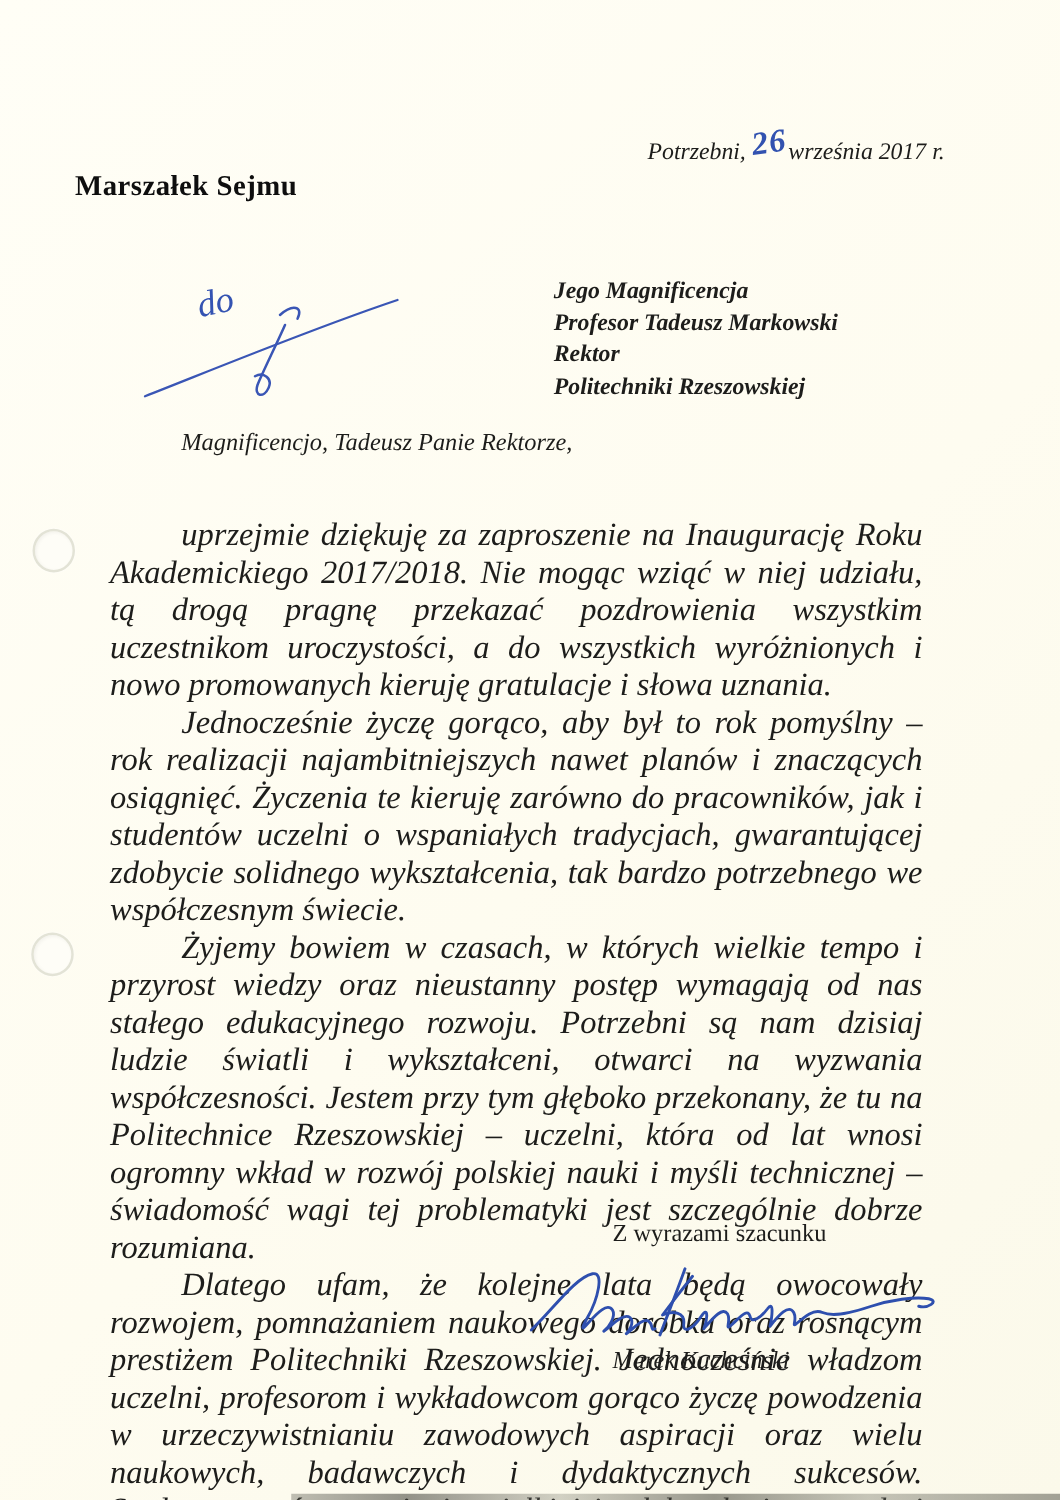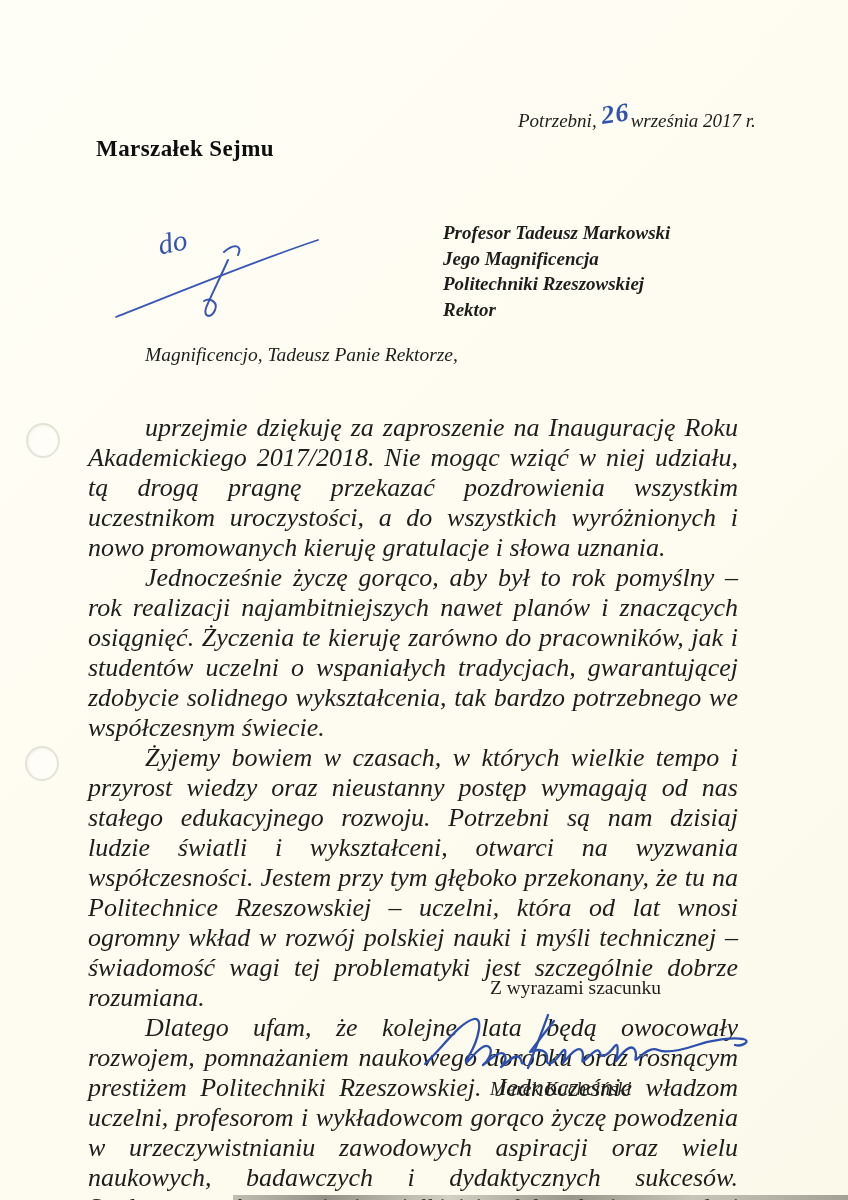--- a/index.html
+++ b/index.html
@@ -23,21 +23,21 @@
     color: #3252b0;
     font-size: 26px; font-weight: 600; font-style: italic;
     letter-spacing: 1px;
     transform: rotate(-8deg) translateY(-5px);
     margin: 0 1px 0 5px;
   }
 
   
   .letterhead {
     position: absolute; top: 134px; left: 60px; width: 250px;
-    text-align: center; color: #0e0e0e;
+    color: #0e0e0e;
     font-weight: 600; letter-spacing: 0.4px;
   }
   .letterhead .lh-line { font-size: 23px; line-height: 30px; }
 
   
   .annotation { position: absolute; top: 222px; left: 112px; width: 212px; height: 102px; }
   .annotation svg { position: absolute; left: 0; top: 0; }
   .do-text {
     position: absolute; left: 46px; top: 4px;
     color: #3453b2; font-size: 29px; font-style: italic; font-weight: 500;
@@ -102,24 +102,24 @@
       <g fill="none" stroke="#3a56b5" stroke-linecap="round" stroke-linejoin="round">
         <path d="M4,95 C60,73 140,40 206,18" stroke-width="1.8"></path>
         <path d="M112,30 C122,21 131,23 126,33" stroke-width="2"></path>
         <path d="M116,38 C108,56 98,76 94,86 C91,95 99,97 103,88 C106,81 99,75 92,79" stroke-width="2"></path>
       </g>
     </svg>
     <span class="do-text">do</span>
   </div>
 
   <div class="recipient">
+    <div>Jego Magnificencja</div>
     <div>Profesor Tadeusz Markowski</div>
-    <div>Jego Magnificencja</div>
+    <div>Rektor</div>
     <div>Politechniki Rzeszowskiej</div>
-    <div>Rektor</div>
   </div>
 
   <div class="salutation">Magnificencjo, Tadeusz Panie Rektorze,</div>
 
   <div class="letter-body">
     <p>uprzejmie dziękuję za zaproszenie na Inaugurację Roku Akademickiego 2017/2018. Nie mogąc wziąć w niej udziału, tą drogą pragnę przekazać pozdrowienia wszystkim uczestnikom uroczystości, a do wszystkich wyróżnionych i nowo promowanych kieruję gratulacje i słowa uznania.</p>
     <p>Jednocześnie życzę gorąco, aby był to rok pomyślny – rok realizacji najambitniejszych nawet planów i znaczących osiągnięć. Życzenia te kieruję zarówno do pracowników, jak i studentów uczelni o wspaniałych tradycjach, gwarantującej zdobycie solidnego wykształcenia, tak bardzo potrzebnego we współczesnym świecie.</p>
     <p>Żyjemy bowiem w czasach, w których wielkie tempo i przyrost wiedzy oraz nieustanny postęp wymagają od nas stałego edukacyjnego rozwoju. Potrzebni są nam dzisiaj ludzie światli i wykształceni, otwarci na wyzwania współczesności. Jestem przy tym głęboko przekonany, że tu na Politechnice Rzeszowskiej – uczelni, która od lat wnosi ogromny wkład w rozwój polskiej nauki i myśli technicznej – świadomość wagi tej problematyki jest szczególnie dobrze rozumiana.</p>
     <p>Dlatego ufam, że kolejne lata będą owocowały rozwojem, pomnażaniem naukowego dorobku oraz rosnącym prestiżem Politechniki Rzeszowskiej. Jednocześnie władzom uczelni, profesorom i wykładowcom gorąco życzę powodzenia w urzeczywistnianiu zawodowych aspiracji oraz wielu naukowych, badawczych i dydaktycznych sukcesów. Studentom zaś – przeżycia wielkiej intelektualnej przygody i dobrych wyników, a przede wszystkim płynącej z nich satysfakcji.</p>
   </div>

